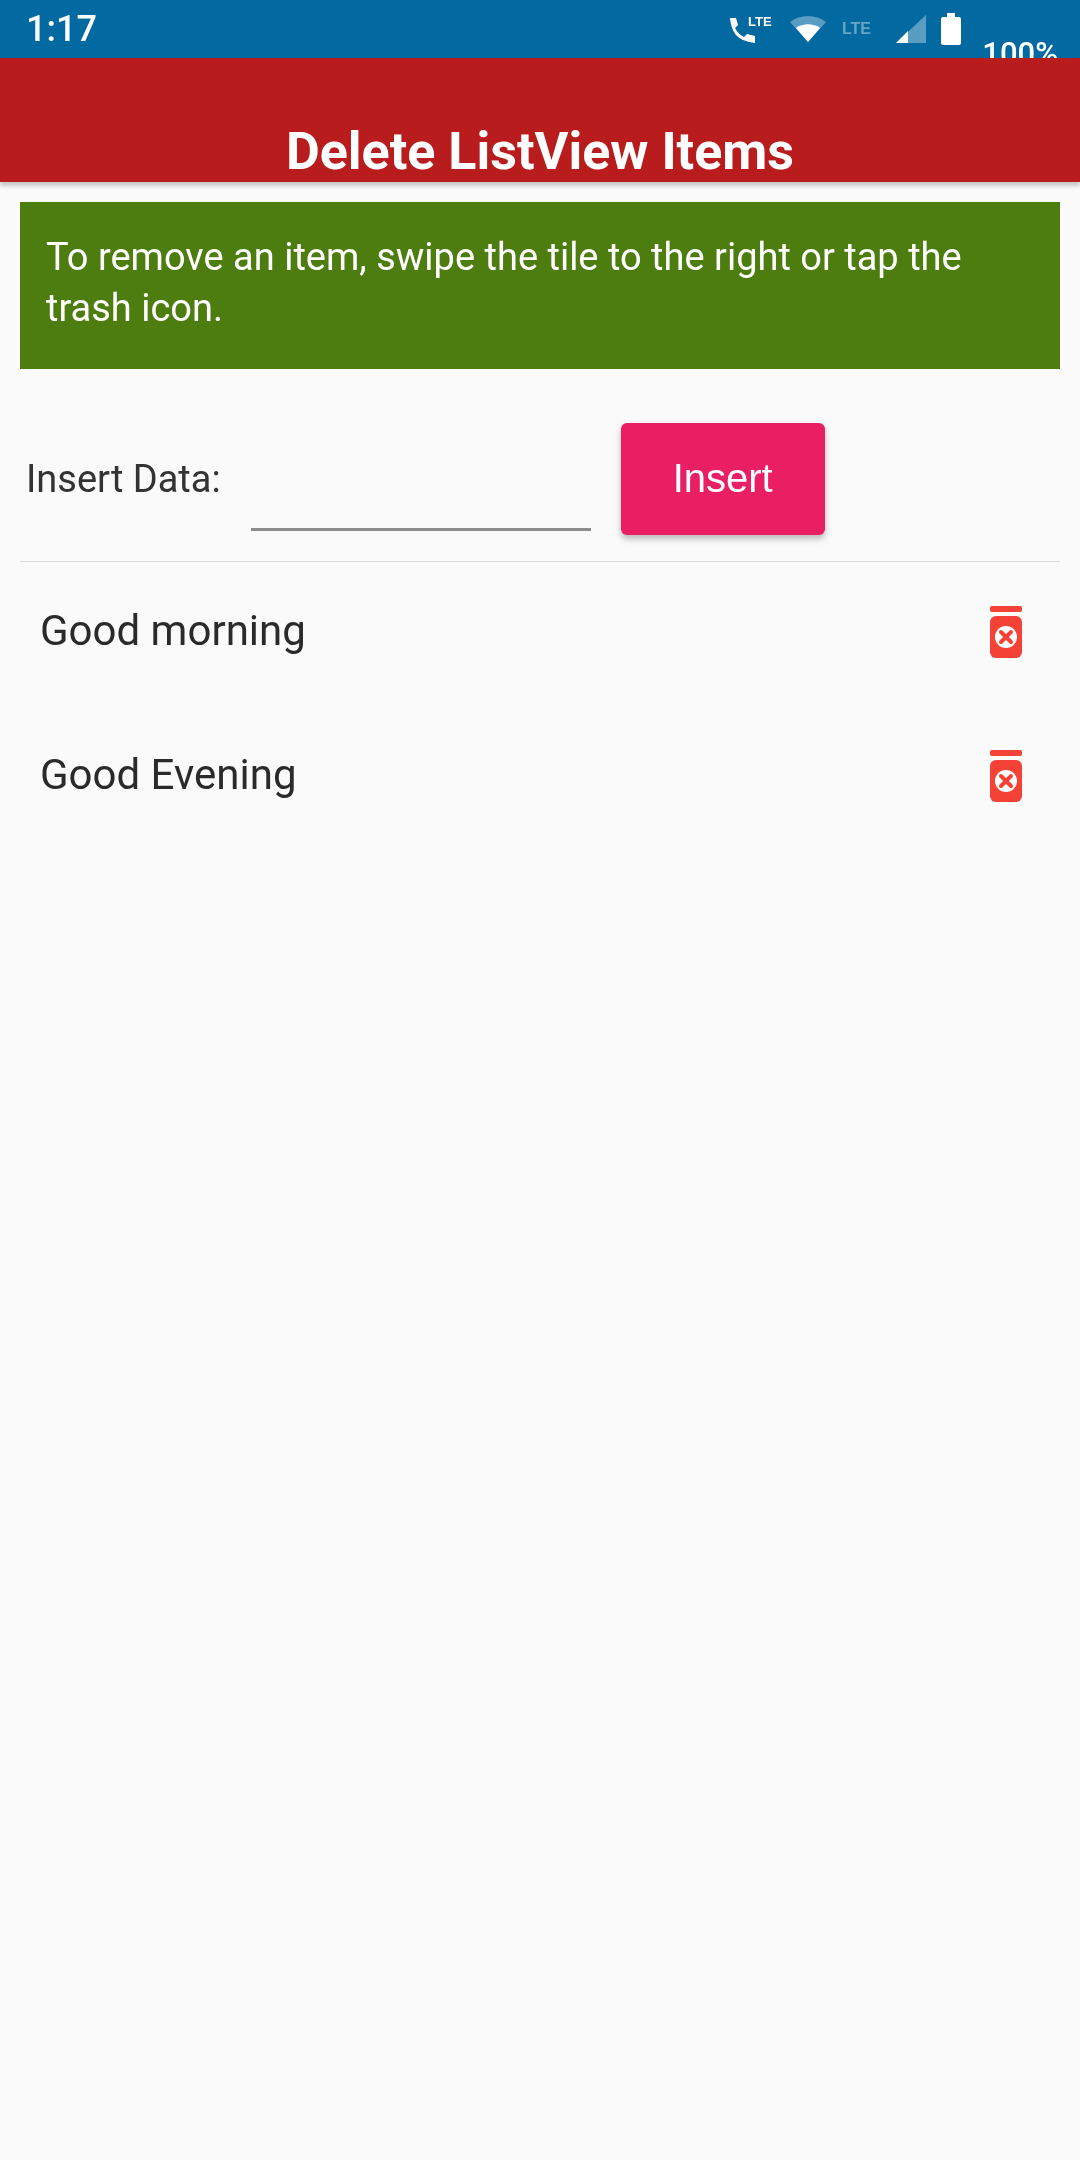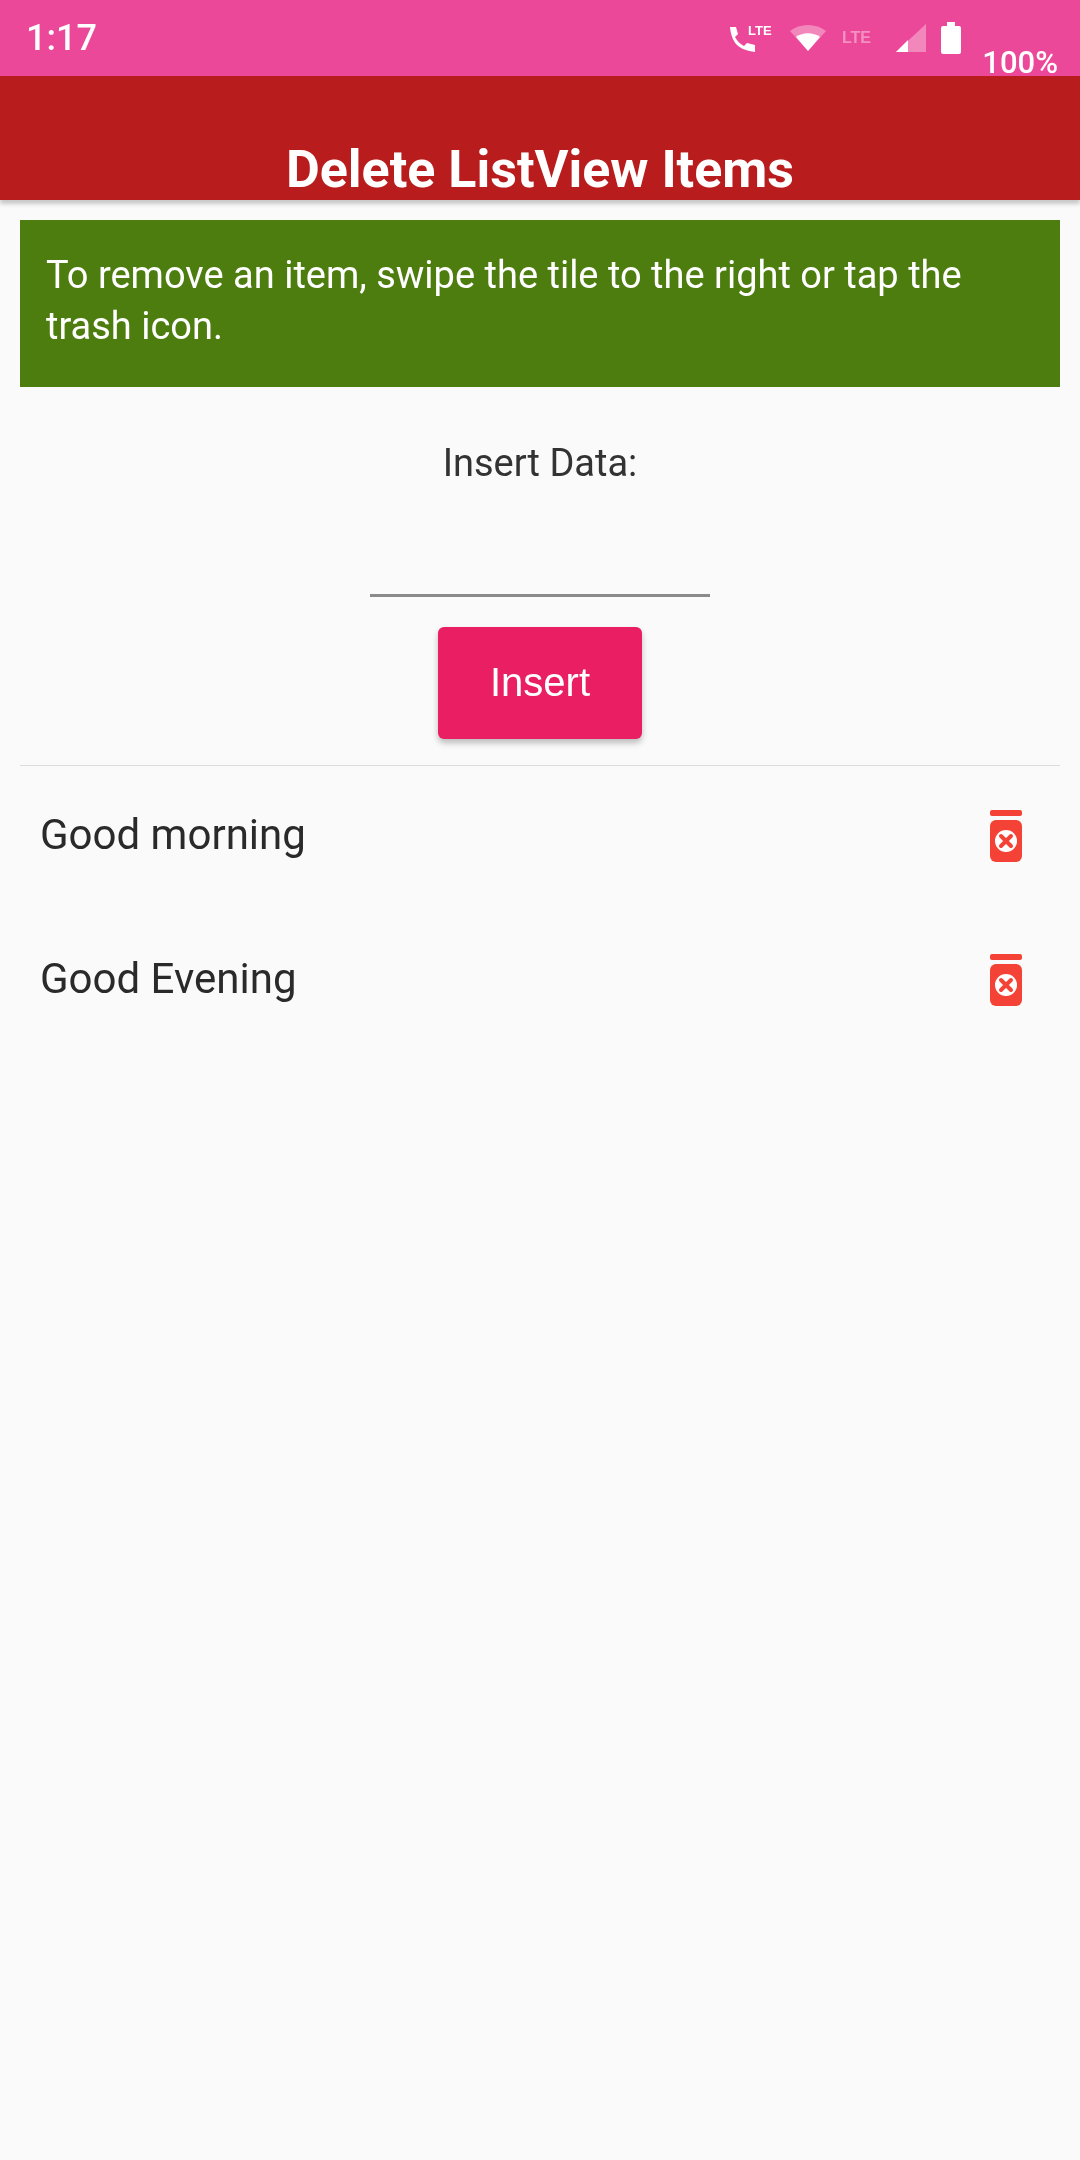--- a/index.html
+++ b/index.html
@@ -1,21 +1,21 @@
 <!DOCTYPE html>
 <html><head>
 <meta charset="utf-8">
 <style>
   * { box-sizing: border-box; margin: 0; padding: 0; }
   html, body { width: 1080px; height: 2160px; font-family: Roboto, "Helvetica Neue", Arial, sans-serif; background: #fafafa; overflow: hidden; }
 
   
   .statusbar {
-    height: 76px;
-    background: #ec4899;
+    height: 58px;
+    background: #0369a1;
     color: #ffffff;
     display: flex;
     align-items: center;
     justify-content: space-between;
     padding: 0 22px 0 26px;
     font-weight: 500;
     font-size: 36px;
   }
   .statusbar .right { display: flex; align-items: center; gap: 14px; }
   .statusbar .right svg { display: block; }
@@ -50,21 +50,20 @@
     font-weight: 400;
   }
 
   
   .insert-row {
     display: flex;
     align-items: center;
     padding: 54px 6px 26px 6px;
     border-bottom: 1px solid #dddddd;
     gap: 30px;
-    flex-direction: column;
   }
   .insert-label {
     font-size: 38px;
     color: #333333;
   }
   .insert-input {
     flex: 1;
     border: none;
     border-bottom: 3px solid #8b8b8b;
     background: transparent;

